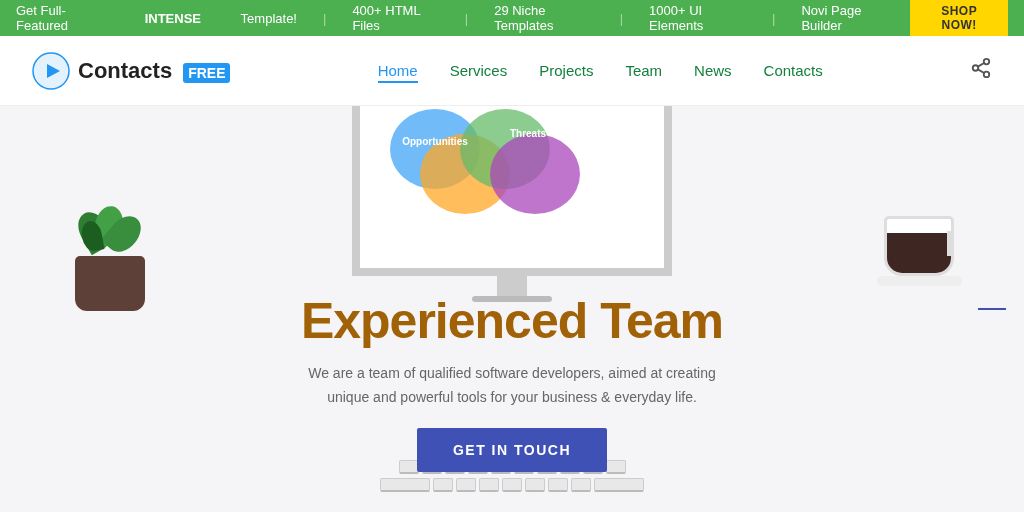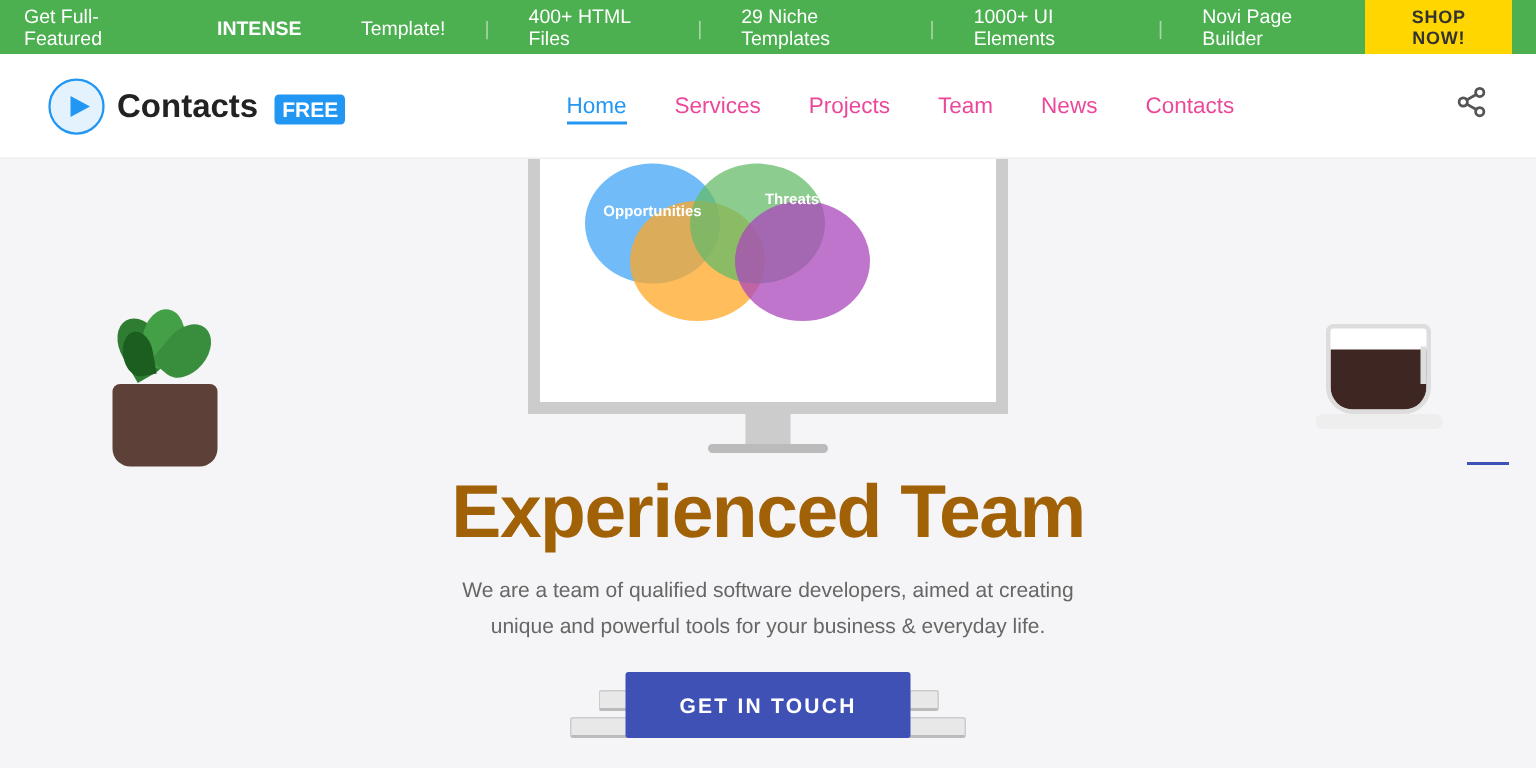--- a/index.html
+++ b/index.html
@@ -56,21 +56,21 @@
       height: 38px;
     }
     #nav-links {
       display: flex;
       align-items: center;
       gap: 32px;
       list-style: none;
     }
     #nav-links li a {
       text-decoration: none;
-      color: #ec4899;
+      color: #15803d;
       font-size: 15px;
       font-weight: 500;
     }
     #nav-links li a.active {
       color: #2196f3;
       border-bottom: 2px solid #2196f3;
       padding-bottom: 2px;
     }
     #share-icon {
       cursor: pointer;
@@ -81,21 +81,21 @@
     
     #hero {
       position: relative;
       background: #f5f5f7;
       height: calc(512px - 36px - 70px);
       overflow: hidden;
       display: flex;
       flex-direction: column;
       align-items: center;
       justify-content: flex-end;
-      padding-bottom: 0;
+      padding-bottom: 20px;
     }
 
     
     #monitor-wrapper {
       position: absolute;
       top: -30px;
       left: 50%;
       transform: translateX(-50%);
       z-index: 2;
     }

